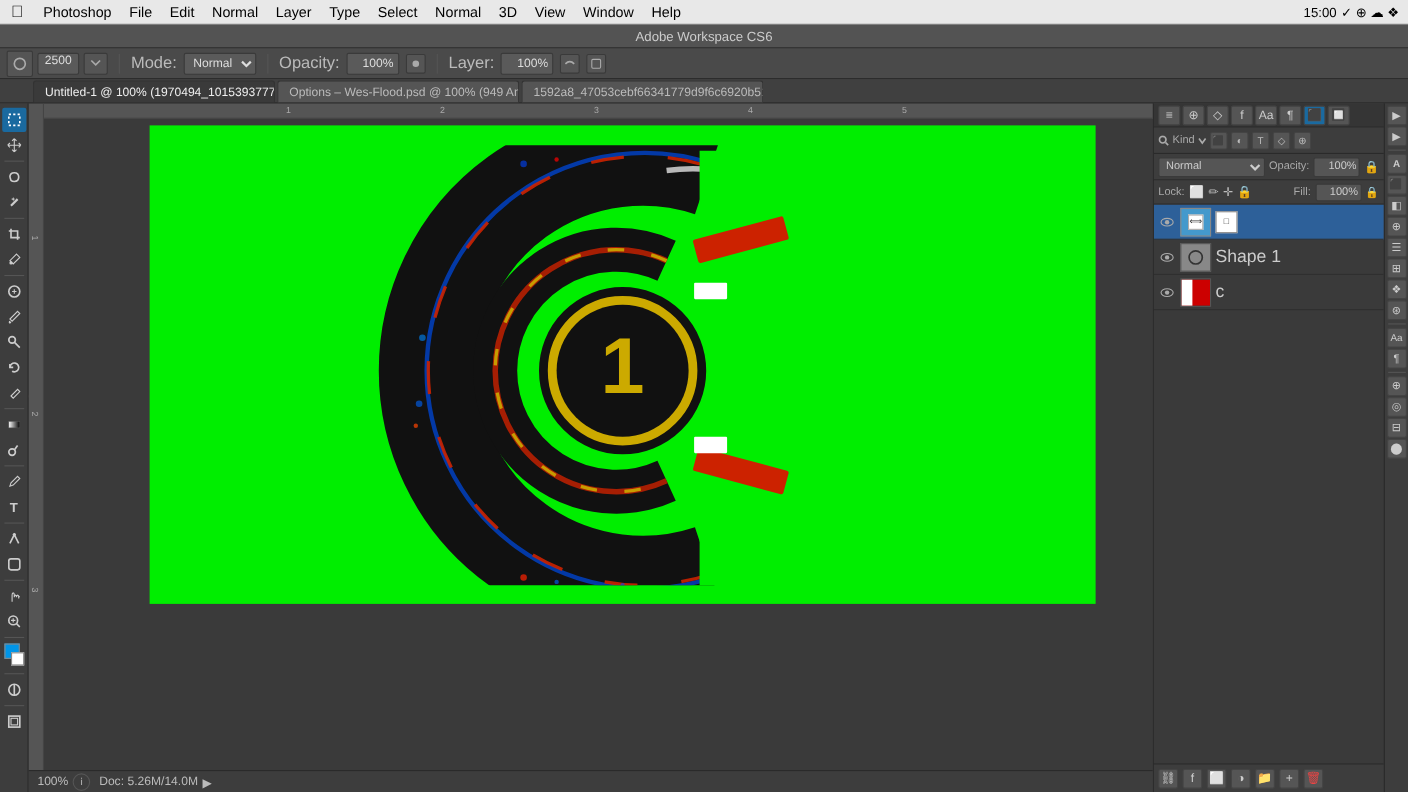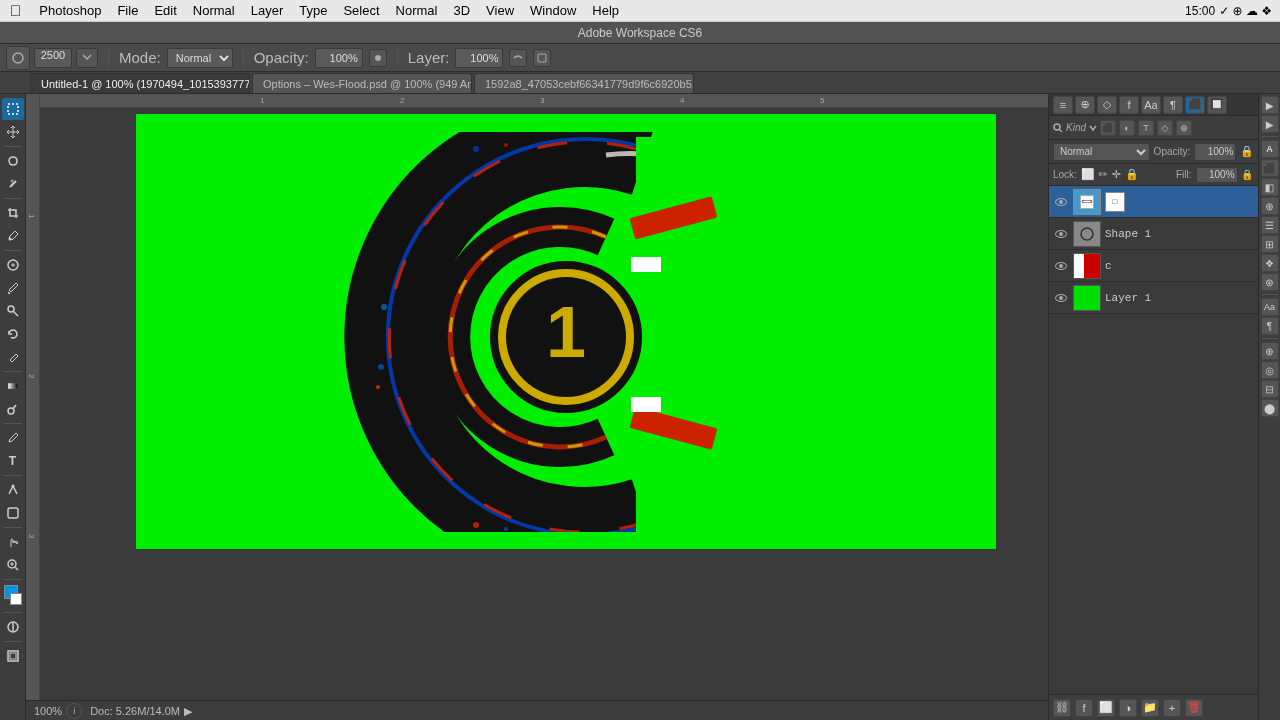--- a/index.html
+++ b/index.html
@@ -133,21 +133,21 @@
     
     .layers-list { flex: 1; overflow-y: auto; background: #3a3a3a; }
     .layer-row {
       height: 32px; display: flex; align-items: center; padding: 0 4px; gap: 4px;
       border-bottom: 1px solid #2f2f2f; cursor: pointer; position: relative;
     }
     .layer-row.active { background: #2d6099; }
     .layer-eye { width: 16px; height: 16px; display: flex; align-items: center; justify-content: center; cursor: pointer; flex-shrink: 0; }
     .eye-icon { width: 12px; height: 8px; background: transparent; border: 1.5px solid #aaa; border-radius: 50%; position: relative; }
     .eye-pupil { width: 4px; height: 4px; background: #aaa; border-radius: 50%; position: absolute; top: 50%; left: 50%; transform: translate(-50%,-50%); }
-    .layer-name { font-size: 11px; color: #ccc; flex: 1; overflow: hidden; text-overflow: ellipsis; white-space: nowrap; font-family: Liberation Mono, monospace; }
+    .layer-name { font-size: 16px; color: #ccc; flex: 1; overflow: hidden; text-overflow: ellipsis; white-space: nowrap; }
 
     
     .layers-bottom-bar {
       height: 26px; background: #3d3d3d; border-top: 1px solid #2a2a2a;
       display: flex; align-items: center; padding: 0 4px; gap: 4px;
     }
     .layers-bottom-btn { width: 18px; height: 18px; background: #555; border: 1px solid #444; border-radius: 2px; display: flex; align-items: center; justify-content: center; cursor: pointer; font-size: 11px; color: #ccc; }
     .layers-bottom-btn.danger { color: #e44; }
     .rn-btn { width: 18px; height: 18px; background: #555; border: 1px solid #444; border-radius: 2px; cursor: pointer; display: flex; align-items: center; justify-content: center; font-size: 10px; color: #ccc; }
 
@@ -486,21 +486,21 @@
       <div class="panel-tab-btn">🔲</div>
     </div>
 
     <div id="layers-panel">
 
       <div class="layers-kind-row">
         <svg width="10" height="10" viewBox="0 0 10 10">
             <circle cx="4" cy="4" r="3" stroke="#aaa" stroke-width="1.5" fill="none"></circle>
             <path d="M6.5 6.5L9 9" stroke="#aaa" stroke-width="1.5"></path>
           </svg>
-        <span style="font-size:10px;color:#aaa;font-style:italic;">Kind</span>
+        <span style="font-size:10px;color:#aaa;">Kind</span>
         <svg width="8" height="8" viewBox="0 0 8 8">
             <path d="M1 2l3 4 3-4" stroke="#aaa" stroke-width="1.5" fill="none"></path>
           </svg>
         <div class="kind-icon-btn">⬛</div>
         <div class="kind-icon-btn">◐</div>
         <div class="kind-icon-btn">T</div>
         <div class="kind-icon-btn">◇</div>
         <div class="kind-icon-btn">⊕</div>
       </div>
 
@@ -566,29 +566,20 @@
               </div>
           </div>
           <div style="width:28px;height:26px;border:1px solid #555;flex-shrink:0;position:relative;overflow:hidden;">
             <div style="width:100%;height:100%;background:#c00;"></div>
             <div style="position:absolute;top:0;left:0;width:40%;height:100%;background:#fff;"></div>
           </div>
           <span class="layer-name">c</span>
         </div>
 
 
-        <div class="layer-row">
-          <div class="layer-eye">
-            <div class="eye-icon">
-                <div class="eye-pupil"></div>
-              </div>
-          </div>
-          <div style="width:28px;height:26px;border:1px solid #555;flex-shrink:0;background:#00dd00;"></div>
-          <span class="layer-name">Layer 1</span>
-        </div>
 
       </div>
 
       <div class="layers-bottom-bar">
         <div class="layers-bottom-btn" title="Link layers">⛓</div>
         <div class="layers-bottom-btn" title="Add layer style">f</div>
         <div class="layers-bottom-btn" title="Add mask">⬜</div>
         <div class="layers-bottom-btn" title="New adjustment layer">◑</div>
         <div class="layers-bottom-btn" title="New group">📁</div>
         <div class="layers-bottom-btn" title="New layer">+</div>

